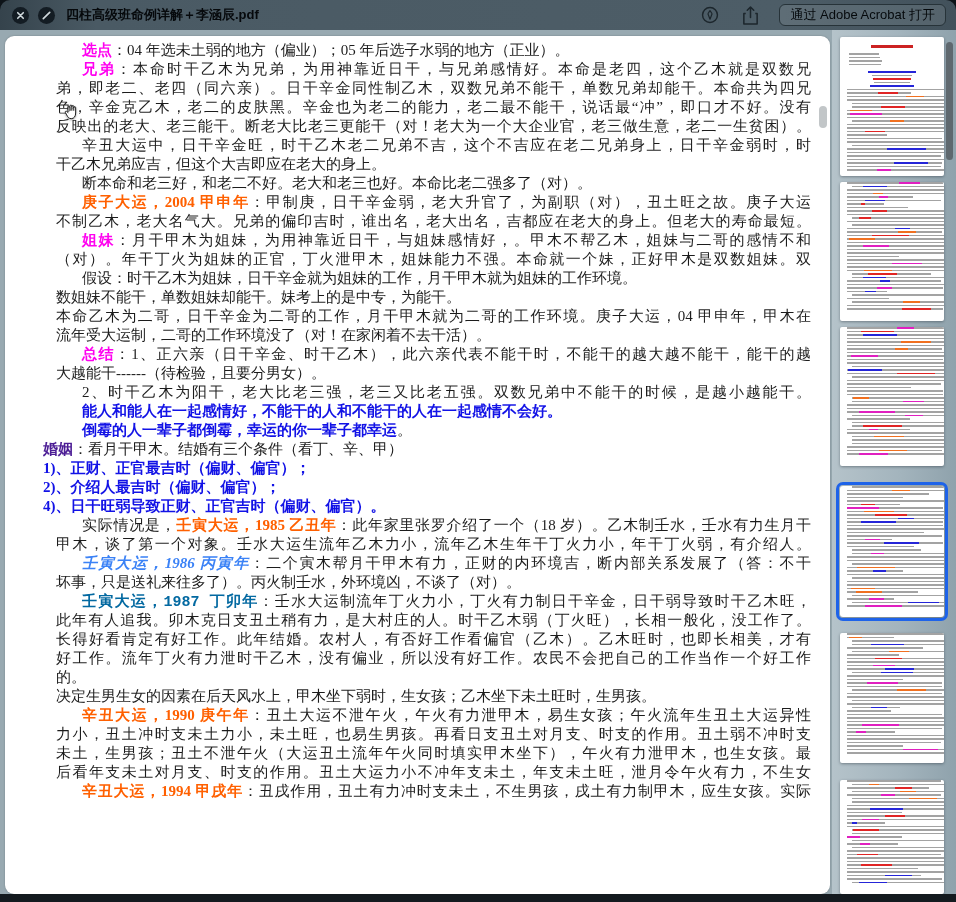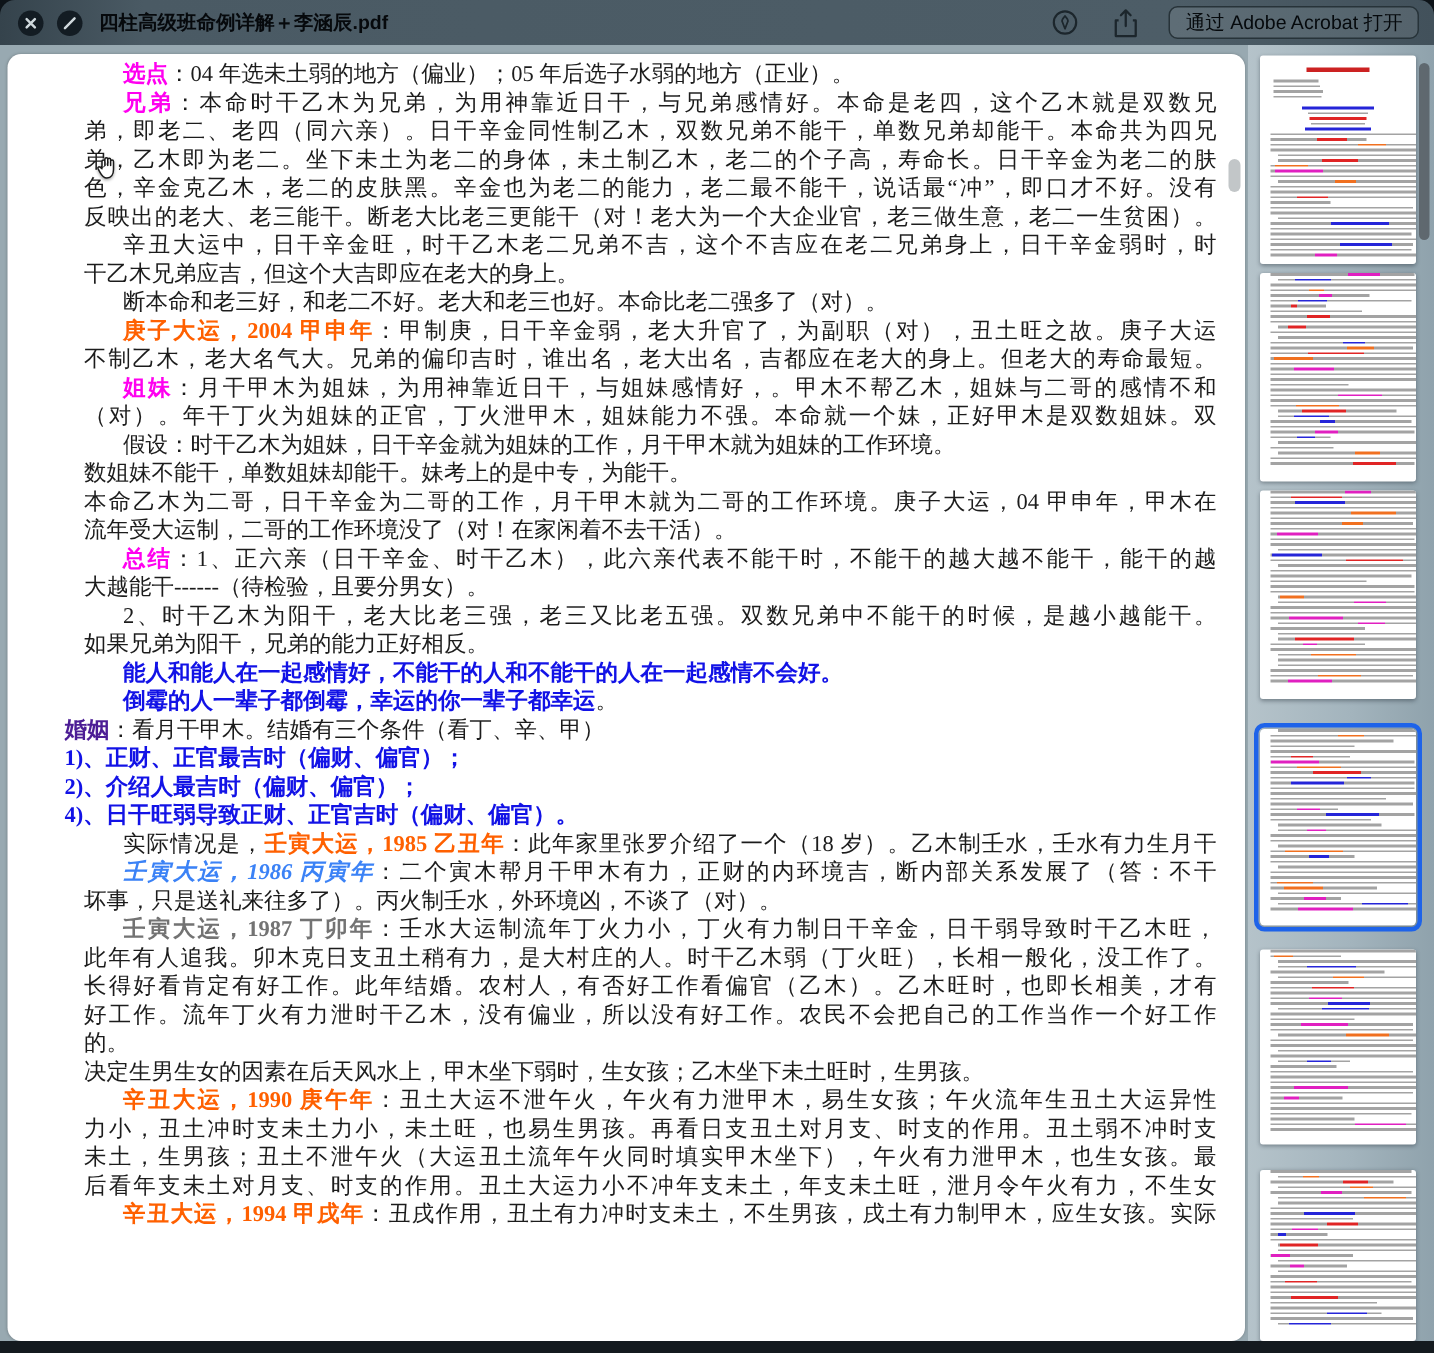--- a/index.html
+++ b/index.html
@@ -314,48 +314,47 @@
           </div>
         </div>
       <div class="sb-scroll-thumb"></div>
     </div>
 
     <div class="doc-panel">
       <div id="doc-text" class="doc-text">
           <div class="ln x1"><span class="r-label" style="color: rgb(255, 0, 240);">选点</span><span>：04 年选未土弱的地方（偏业）；05 年后选子水弱的地方（正业）。</span></div>
           <div class="ln x1 jf"><span class="r-label" style="color: rgb(255, 0, 240);">兄弟</span><span>：本命时干乙木为兄弟，为用神靠近日干，与兄弟感情好。本命是老四，这个乙木就是双数兄</span></div>
           <div class="ln x0 jf"><span>弟，即老二、老四（同六亲）。日干辛金同性制乙木，双数兄弟不能干，单数兄弟却能干。本命共为四兄</span></div>
-          <div class="ln x0 jf"><span>弟，乙木即为老二。坐下未土为老二的身体，未土制乙木，老二的个子高，寿命长。日干辛金为老二的肤</span></div>
           <div class="ln x0 jf"><span>色，辛金克乙木，老二的皮肤黑。辛金也为老二的能力，老二最不能干，说话最“冲”，即口才不好。没有</span></div>
           <div class="ln x0 jf"><span>反映出的老大、老三能干。断老大比老三更能干（对！老大为一个大企业官，老三做生意，老二一生贫困）。</span></div>
           <div class="ln x1 jf"><span>辛丑大运中，日干辛金旺，时干乙木老二兄弟不吉，这个不吉应在老二兄弟身上，日干辛金弱时，时</span></div>
           <div class="ln x0"><span>干乙木兄弟应吉，但这个大吉即应在老大的身上。</span></div>
           <div class="ln x1"><span>断本命和老三好，和老二不好。老大和老三也好。本命比老二强多了（对）。</span></div>
           <div class="ln x1 jf"><span class="r-dayun" style="color: rgb(255, 96, 0);">庚子大运，2004 甲申年</span><span>：甲制庚，日干辛金弱，老大升官了，为副职（对），丑土旺之故。庚子大运</span></div>
           <div class="ln x0 jf"><span>不制乙木，老大名气大。兄弟的偏印吉时，谁出名，老大出名，吉都应在老大的身上。但老大的寿命最短。</span></div>
           <div class="ln x1 jf"><span class="r-label" style="color: rgb(255, 0, 240);">姐妹</span><span>：月干甲木为姐妹，为用神靠近日干，与姐妹感情好，。甲木不帮乙木，姐妹与二哥的感情不和</span></div>
           <div class="ln x0 jf"><span>（对）。年干丁火为姐妹的正官，丁火泄甲木，姐妹能力不强。本命就一个妹，正好甲木是双数姐妹。双</span></div>
           <div class="ln x1"><span>假设：时干乙木为姐妹，日干辛金就为姐妹的工作，月干甲木就为姐妹的工作环境。</span></div>
           <div class="ln x0"><span>数姐妹不能干，单数姐妹却能干。妹考上的是中专，为能干。</span></div>
           <div class="ln x0 jf"><span>本命乙木为二哥，日干辛金为二哥的工作，月干甲木就为二哥的工作环境。庚子大运，04 甲申年，甲木在</span></div>
           <div class="ln x0"><span>流年受大运制，二哥的工作环境没了（对！在家闲着不去干活）。</span></div>
           <div class="ln x1 jf"><span class="r-label" style="color: rgb(255, 0, 240);">总结</span><span>：1、正六亲（日干辛金、时干乙木），此六亲代表不能干时，不能干的越大越不能干，能干的越</span></div>
           <div class="ln x0"><span>大越能干------（待检验，且要分男女）。</span></div>
           <div class="ln x1 jf"><span>2、时干乙木为阳干，老大比老三强，老三又比老五强。双数兄弟中不能干的时候，是越小越能干。</span></div>
-          <div class="ln x0"><span>如果兄弟为阳干，兄弟的能力正好相反。</span></div>
           <div class="ln x1"><span class="r-blue" style="color: rgb(18, 18, 230);">能人和能人在一起感情好，不能干的人和不能干的人在一起感情不会好。</span></div>
           <div class="ln x1"><span class="r-blue" style="color: rgb(18, 18, 230);">倒霉的人一辈子都倒霉，幸运的你一辈子都幸运</span><span>。</span></div>
           <div class="ln x2"><span class="r-label" style="color: #4c1d95;">婚姻</span><span>：看月干甲木。结婚有三个条件（看丁、辛、甲）</span></div>
           <div class="ln x2"><span class="r-blue" style="color: rgb(18, 18, 230);">1)、正财、正官最吉时（偏财、偏官）；</span></div>
           <div class="ln x2"><span class="r-blue" style="color: rgb(18, 18, 230);">2)、介绍人最吉时（偏财、偏官）；</span></div>
           <div class="ln x2"><span class="r-blue" style="color: rgb(18, 18, 230);">4)、日干旺弱导致正财、正官吉时（偏财、偏官）。</span></div>
           <div class="ln x1 jf"><span>实际情况是，</span><span class="r-dayun" style="color: rgb(255, 96, 0);">壬寅大运，1985 乙丑年</span><span>：此年家里张罗介绍了一个（18 岁）。乙木制壬水，壬水有力生月干</span></div>
+          <div class="ln x0 jf"><span>甲木，谈了第一个对象。壬水大运生流年乙木力小，流年乙木生年干丁火力小，年干丁火弱，有介绍人。</span></div>
           <div class="ln x1 jf"><span class="r-dayun" style="color: #3b82f6; font-style: italic;">壬寅大运，1986 丙寅年</span><span>：二个寅木帮月干甲木有力，正财的内环境吉，断内部关系发展了（答：不干</span></div>
           <div class="ln x0"><span>坏事，只是送礼来往多了）。丙火制壬水，外环境凶，不谈了（对）。</span></div>
-          <div class="ln x1 jf"><span class="r-dayun" style="color: #737373;">壬寅大运，1987 丁卯年</span><span>：壬水大运制流年丁火力小，丁火有力制日干辛金，日干弱导致时干乙木旺，</span></div>
+          <div class="ln x1 jf"><span class="r-dayun" style="color: #0369a1; font-family: Liberation Mono, monospace;">壬寅大运，1987 丁卯年</span><span>：壬水大运制流年丁火力小，丁火有力制日干辛金，日干弱导致时干乙木旺，</span></div>
           <div class="ln x0 jf"><span>此年有人追我。卯木克日支丑土稍有力，是大村庄的人。时干乙木弱（丁火旺），长相一般化，没工作了。</span></div>
           <div class="ln x0 jf"><span>长得好看肯定有好工作。此年结婚。农村人，有否好工作看偏官（乙木）。乙木旺时，也即长相美，才有</span></div>
           <div class="ln x0 jf"><span>好工作。流年丁火有力泄时干乙木，没有偏业，所以没有好工作。农民不会把自己的工作当作一个好工作</span></div>
           <div class="ln x0"><span>的。</span></div>
           <div class="ln x0"><span>决定生男生女的因素在后天风水上，甲木坐下弱时，生女孩；乙木坐下未土旺时，生男孩。</span></div>
           <div class="ln x1 jf"><span class="r-dayun" style="color: rgb(255, 96, 0);">辛丑大运，1990 庚午年</span><span>：丑土大运不泄午火，午火有力泄甲木，易生女孩；午火流年生丑土大运异性</span></div>
           <div class="ln x0 jf"><span>力小，丑土冲时支未土力小，未土旺，也易生男孩。再看日支丑土对月支、时支的作用。丑土弱不冲时支</span></div>
           <div class="ln x0 jf"><span>未土，生男孩；丑土不泄午火（大运丑土流年午火同时填实甲木坐下），午火有力泄甲木，也生女孩。最</span></div>
           <div class="ln x0 jf"><span>后看年支未土对月支、时支的作用。丑土大运力小不冲年支未土，年支未土旺，泄月令午火有力，不生女</span></div>
           <div class="ln x1 jf"><span class="r-dayun" style="color: rgb(255, 96, 0);">辛丑大运，1994 甲戌年</span><span>：丑戌作用，丑土有力冲时支未土，不生男孩，戌土有力制甲木，应生女孩。实际</span></div>

